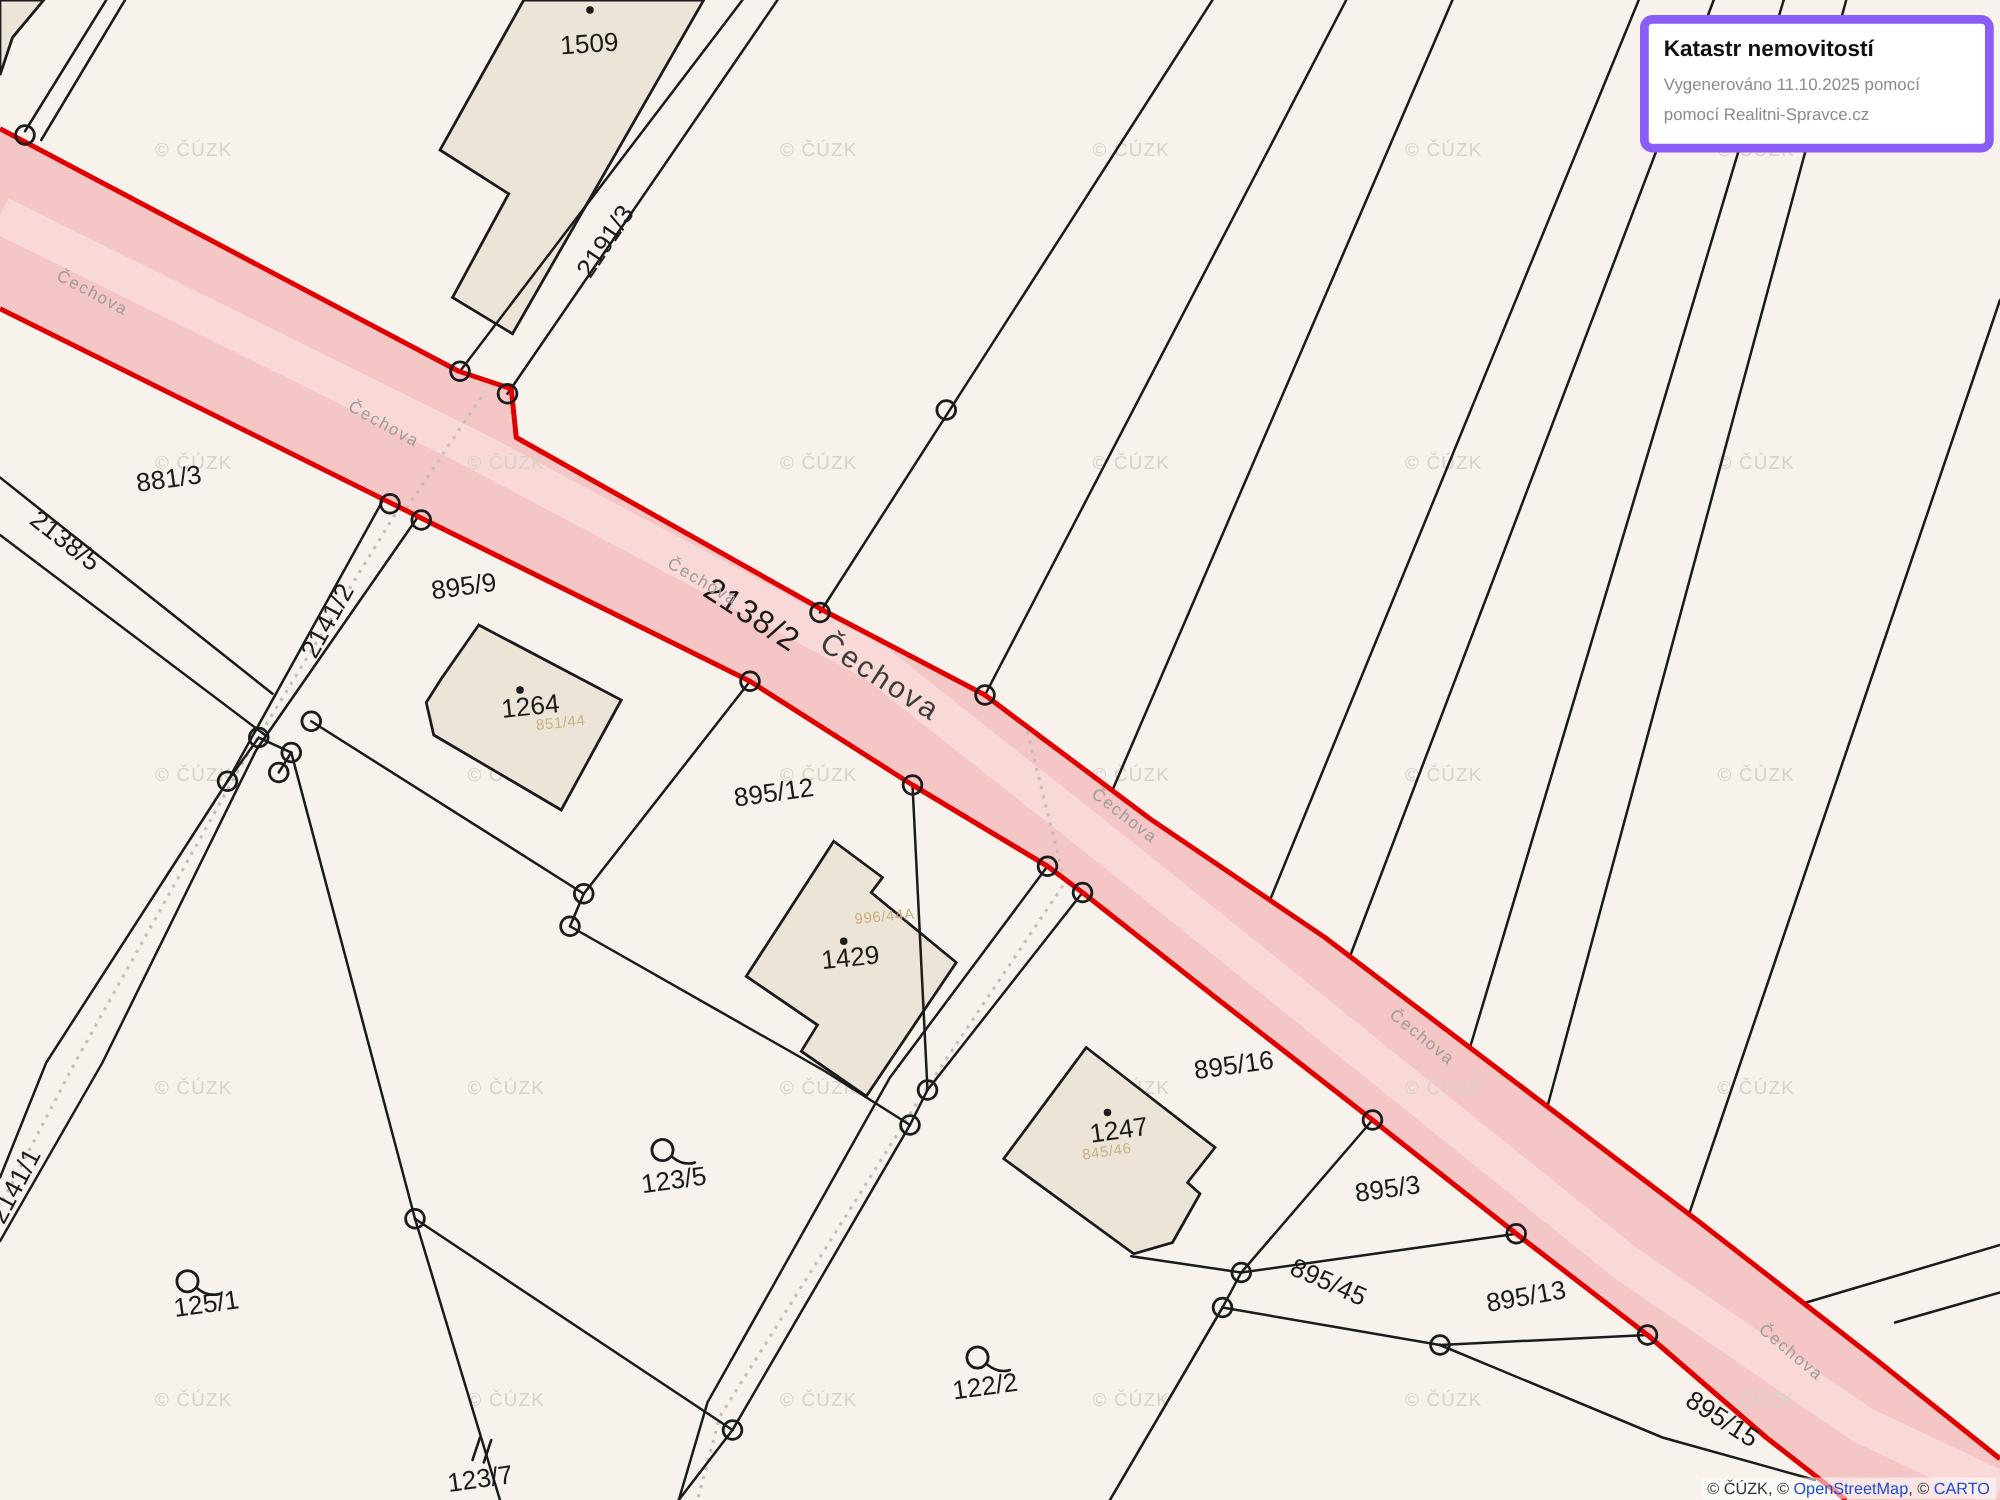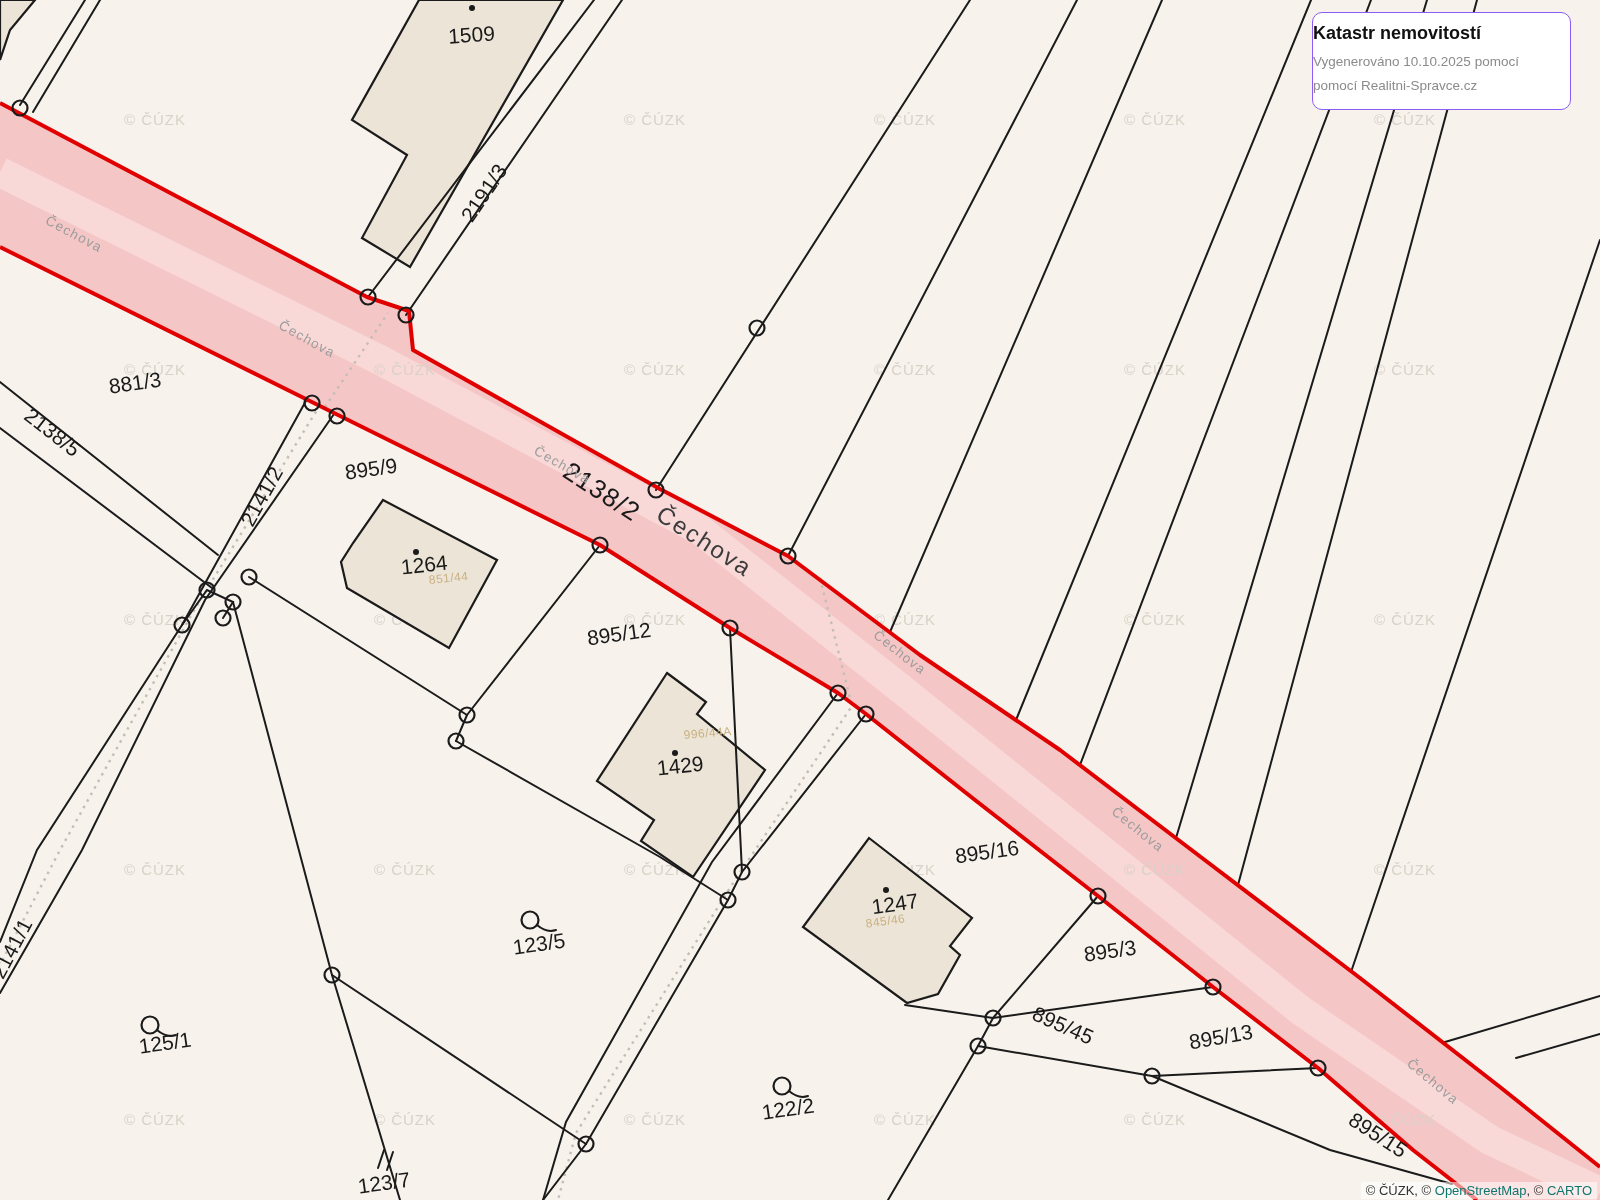--- a/index.html
+++ b/index.html
@@ -13,27 +13,27 @@
   .lulabel{font-family:"Liberation Sans",sans-serif;font-size:12px;fill:#c9b183;text-anchor:middle;letter-spacing:.5px;}
   .wm{font-family:"Liberation Sans",sans-serif;font-size:15px;fill:#d8d2c7;text-anchor:middle;letter-spacing:1px;}
   .bline{stroke:#1b1b1b;stroke-width:2;fill:none;stroke-linecap:round;}
   .dotted{stroke:#c3beb4;stroke-width:2.4;fill:none;stroke-dasharray:2.5 5;}
   .vertex{stroke:#1b1b1b;stroke-width:2.2;fill:none;}
   .bdot{fill:#1b1b1b;stroke:none;}
   .building{fill:#ece4d6;stroke:#1b1b1b;stroke-width:2.2;}
   .redline{stroke:#e10000;stroke-width:4;fill:none;stroke-linejoin:round;}
   
   #infobox{position:absolute;left:1312px;top:12px;width:244px;background:#ffffff;
-    border:1px solid #8b5cf6;border-radius:10px;padding:10px 13px 12px 0;z-index:5;}
+    border:7px solid #8b5cf6;border-radius:10px;padding:10px 13px 12px 12px;z-index:5;}
   #infobox h1{margin:0 0 6px 0;font-size:18px;font-weight:bold;color:#111;}
   #infobox p{margin:0;font-size:13.5px;color:#8b8b8b;line-height:1.75;}
   
   #attribution{position:absolute;right:3px;bottom:1px;font-size:13px;color:#333;
     background:rgba(255,255,255,.55);padding:1px 5px;z-index:5;white-space:nowrap;}
-  #attribution a{color:#0f766e;text-decoration:none;}
+  #attribution a{color:#1d4ed8;text-decoration:none;}
 </style>
 </head>
 <body>
 
 <div id="stage">
 
 <svg width="1600" height="1200" viewBox="0 0 1600 1200">
 
   <rect x="0" y="0" width="1600" height="1200" fill="#f7f3ec"></rect>
 
@@ -247,19 +247,19 @@
     <text class="slabel" transform="translate(305,343) rotate(29)">Čechova</text>
     <text class="slabel" transform="translate(560,469) rotate(30)">Čechova</text>
     <text class="slabel" transform="translate(897,656) rotate(38)">Čechova</text>
     <text class="slabel" transform="translate(1135,833) rotate(39)">Čechova</text>
     <text class="slabel" transform="translate(1430,1085) rotate(40)">Čechova</text>
   </g>
 </svg>
 
   <div id="infobox">
     <h1>Katastr nemovitostí</h1>
-    <p>Vygenerováno 10.10.2025 pomocí</p>
+    <p>Vygenerováno 11.10.2025 pomocí</p>
     <p>pomocí Realitni-Spravce.cz</p>
   </div>
 
   <div id="attribution"><span>© ČÚZK, © </span><a href="#">OpenStreetMap</a><span>, © </span><a href="#">CARTO</a></div>
 
 </div>
 
 </body></html>

